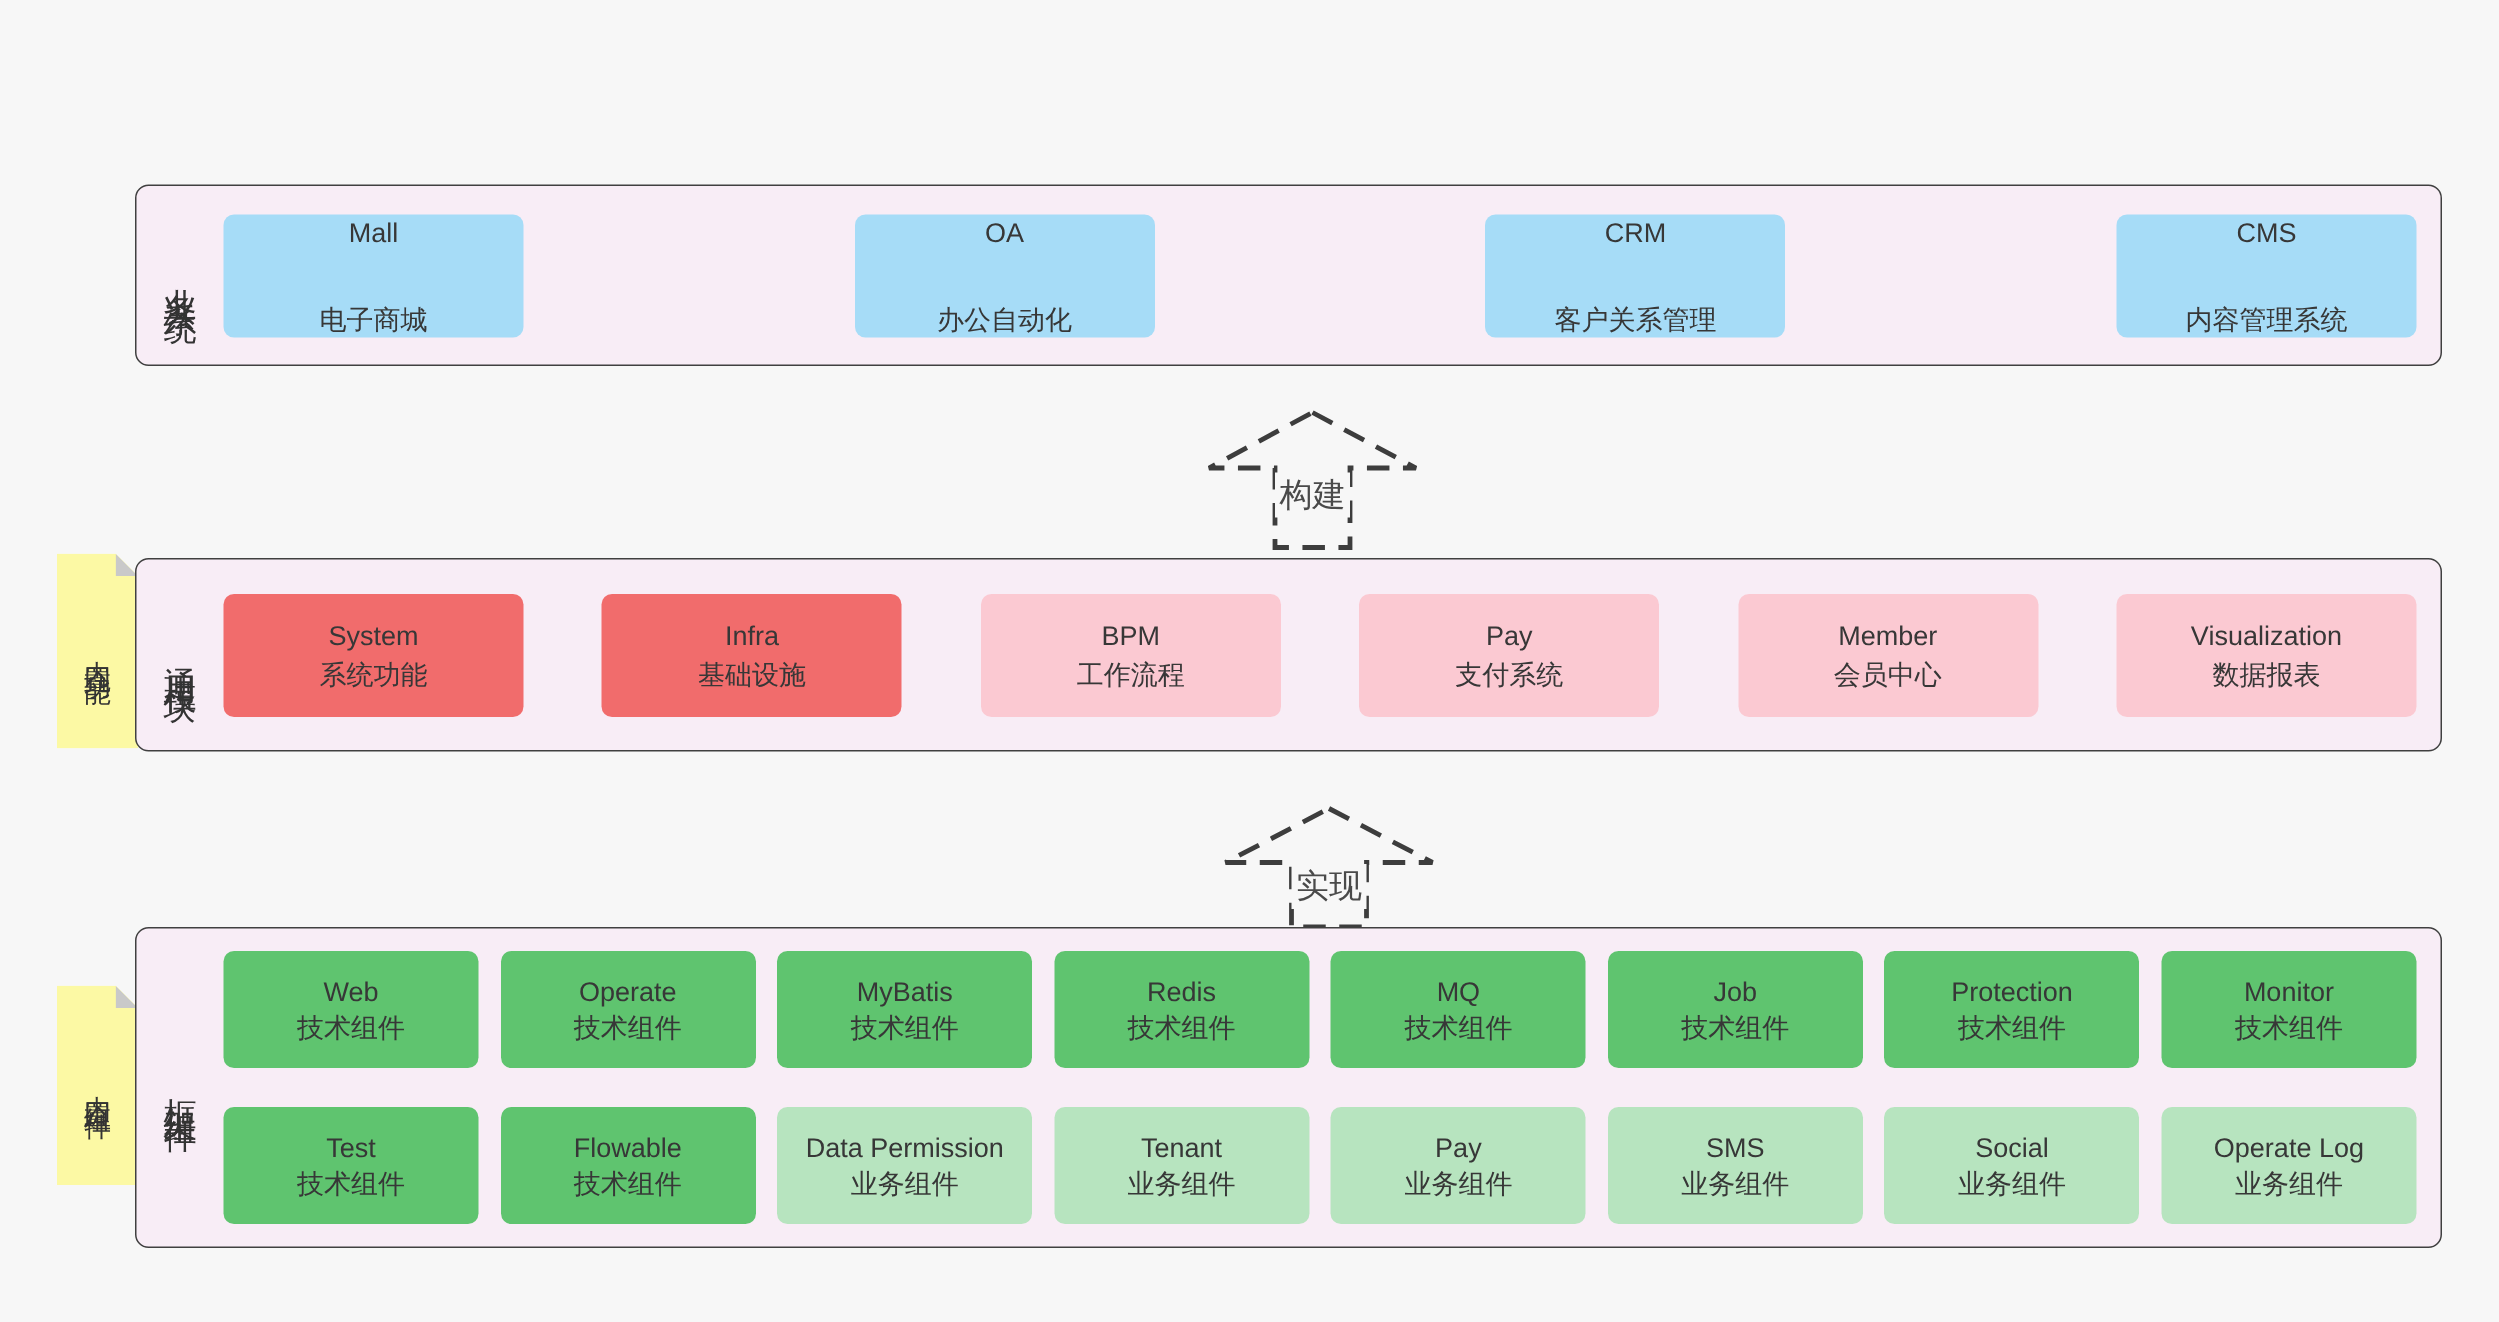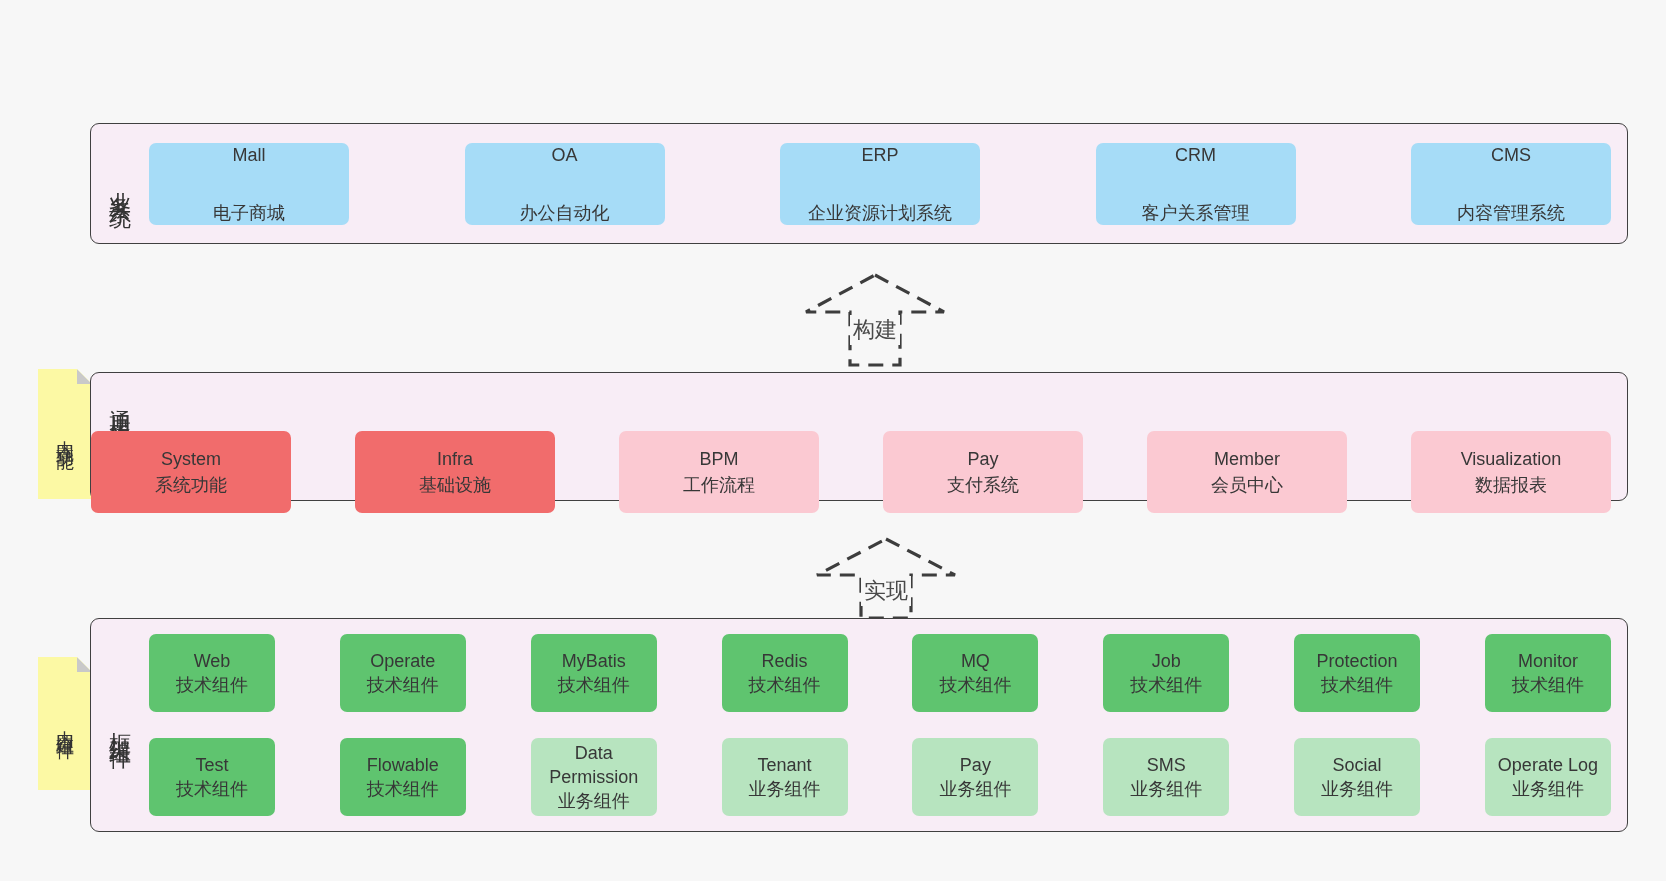--- a/index.html
+++ b/index.html
@@ -63,21 +63,21 @@
     align-items:center;
     justify-content:center;
     text-align:center;
     color:#373737;
     line-height:26px;
     font-size:18px;
     box-sizing:border-box;
     padding:2px 8px;
   }
   .box.wide{width:200px;height:82px;}
-  .box.small{width:126px;height:78px;line-height:24px;}
+  .box.small{width:170px;height:78px;line-height:24px;}
   .blue{background:#a6dcf7;gap:32px;}
   .red{background:#f16c6c;}
   .pink{background:#fbc9d2;}
   .green-dark{background:#5fc46f;}
   .green-light{background:#b7e4bf;}
   
   .sticky{
     position:absolute;
     left:38px;width:54px;
     background:#fcf9a4;
@@ -132,24 +132,20 @@
     <div class="band-content">
       <div class="box wide blue">
         <div>Mall</div>
         <div>电子商城</div>
       </div>
       <div class="box wide blue">
         <div>OA</div>
         <div>办公自动化</div>
       </div>
       <div class="box wide blue">
-        <div>ERP</div>
-        <div>企业资源计划系统</div>
-      </div>
-      <div class="box wide blue">
         <div>CRM</div>
         <div>客户关系管理</div>
       </div>
       <div class="box wide blue">
         <div>CMS</div>
         <div>内容管理系统</div>
       </div>
     </div>
   </div>
 
@@ -158,21 +154,21 @@
       <path class="arrow-path" d="M72 3 L141 40 L97 40 L97 93 L47 93 L47 40 L3 40 Z"></path>
     </svg>
     <div class="arrow-label" style="top:43px;">构建</div>
   </div>
 
   <div class="sticky" style="top:369px;height:130px;">
     <div class="sticky-fold"></div>
     <div class="sticky-label">内置功能</div>
   </div>
 
-  <div class="band" style="top:372px;height:129px;flex-direction:column;">
+  <div class="band" style="top:372px;height:129px;">
     <div class="band-label">通用模块</div>
     <div class="band-content">
       <div class="box wide red">
         <div>System</div>
         <div>系统功能</div>
       </div>
       <div class="box wide red">
         <div>Infra</div>
         <div>基础设施</div>
       </div>

